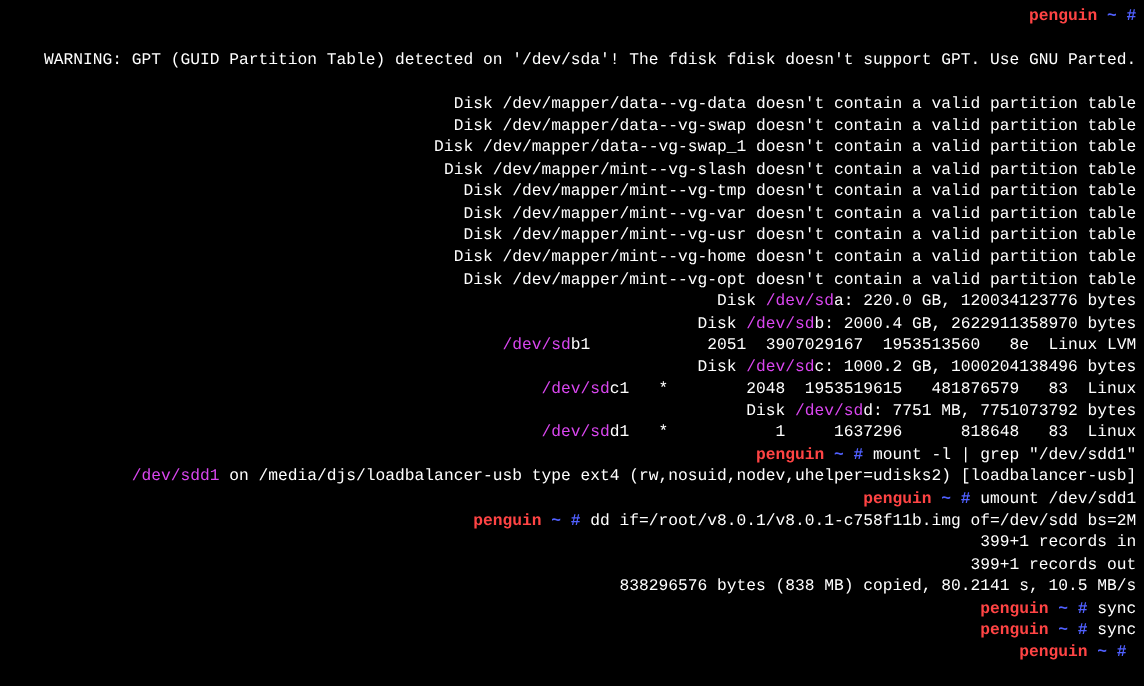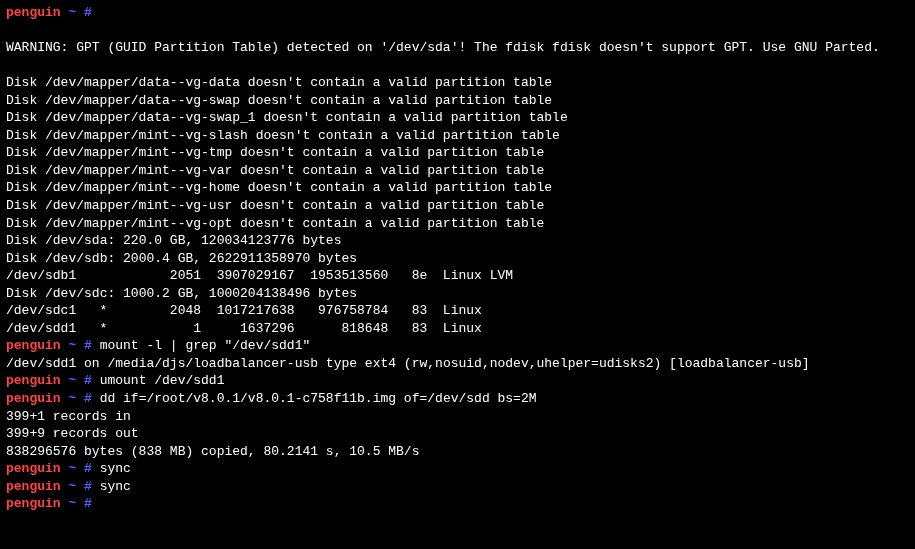--- a/index.html
+++ b/index.html
@@ -13,27 +13,28 @@
       font-family: 'Courier New', monospace;
       font-size: 13px;
       line-height: 1.35;
       padding: 4px 6px;
       width: 915px;
       height: 549px;
       overflow: hidden;
     }
     .line {
       white-space: pre;
+      text-align: right;
     }
     .red {
       color: #ff4444;
       font-weight: bold;
     }
     .red-dim {
-      color: #ffffff;
+      color: #d946ef;
     }
     .blue {
       color: #5060ff;
       font-weight: bold;
     }
     .white {
       color: #fff;
     }
   </style>
 </head>
@@ -43,32 +44,33 @@
     <div class="line"><span class="red">penguin</span><span class="blue"> ~ #</span></div>
     <div class="line"><span class="white"> </span></div>
     <div class="line"><span class="white">WARNING: GPT (GUID Partition Table) detected on '/dev/sda'! The fdisk fdisk doesn't support GPT. Use GNU Parted.</span></div>
     <div class="line"><span class="white"> </span></div>
     <div class="line"><span class="white">Disk /dev/mapper/data--vg-data doesn't contain a valid partition table</span></div>
     <div class="line"><span class="white">Disk /dev/mapper/data--vg-swap doesn't contain a valid partition table</span></div>
     <div class="line"><span class="white">Disk /dev/mapper/data--vg-swap_1 doesn't contain a valid partition table</span></div>
     <div class="line"><span class="white">Disk /dev/mapper/mint--vg-slash doesn't contain a valid partition table</span></div>
     <div class="line"><span class="white">Disk /dev/mapper/mint--vg-tmp doesn't contain a valid partition table</span></div>
     <div class="line"><span class="white">Disk /dev/mapper/mint--vg-var doesn't contain a valid partition table</span></div>
+    <div class="line"><span class="white">Disk /dev/mapper/mint--vg-usr doesn't contain a valid partition table</span></div>
     <div class="line"><span class="white">Disk /dev/mapper/mint--vg-home doesn't contain a valid partition table</span></div>
-    <div class="line"><span class="white">Disk /dev/mapper/mint--vg-usr doesn't contain a valid partition table</span></div>
     <div class="line"><span class="white">Disk /dev/mapper/mint--vg-opt doesn't contain a valid partition table</span></div>
     <div class="line"><span class="white">Disk </span><span class="red-dim">/dev/sd</span><span class="white">a: 220.0 GB, 120034123776 bytes</span></div>
     <div class="line"><span class="white">Disk </span><span class="red-dim">/dev/sd</span><span class="white">b: 2000.4 GB, 2622911358970 bytes</span></div>
     <div class="line"><span class="red-dim">/dev/sd</span><span class="white">b1            2051  3907029167  1953513560   8e  Linux LVM</span></div>
     <div class="line"><span class="white">Disk </span><span class="red-dim">/dev/sd</span><span class="white">c: 1000.2 GB, 1000204138496 bytes</span></div>
-    <div class="line"><span class="red-dim">/dev/sd</span><span class="white">c1   *        2048  1017217638   976758784   83  Linux</span></div>
+    <div class="line"><span class="red-dim">/dev/sd</span><span class="white">c1   *        2048  1953519615   481876579   83  Linux</span></div>
+    <div class="line"><span class="white">Disk </span><span class="red-dim">/dev/sd</span><span class="white">d: 7751 MB, 7751073792 bytes</span></div>
     <div class="line"><span class="red-dim">/dev/sd</span><span class="white">d1   *           1     1637296      818648   83  Linux</span></div>
     <div class="line"><span class="red">penguin</span><span class="blue"> ~ # </span><span class="white">mount -l | grep "/dev/sdd1"</span></div>
     <div class="line"><span class="red-dim">/dev/sdd1</span><span class="white"> on /media/djs/loadbalancer-usb type ext4 (rw,nosuid,nodev,uhelper=udisks2) [loadbalancer-usb]</span></div>
     <div class="line"><span class="red">penguin</span><span class="blue"> ~ # </span><span class="white">umount /dev/sdd1</span></div>
     <div class="line"><span class="red">penguin</span><span class="blue"> ~ # </span><span class="white">dd if=/root/v8.0.1/v8.0.1-c758f11b.img of=/dev/sdd bs=2M</span></div>
     <div class="line"><span class="white">399+1 records in</span></div>
-    <div class="line"><span class="white">399+9 records out</span></div>
+    <div class="line"><span class="white">399+1 records out</span></div>
     <div class="line"><span class="white">838296576 bytes (838 MB) copied, 80.2141 s, 10.5 MB/s</span></div>
     <div class="line"><span class="red">penguin</span><span class="blue"> ~ # </span><span class="white">sync</span></div>
     <div class="line"><span class="red">penguin</span><span class="blue"> ~ # </span><span class="white">sync</span></div>
     <div class="line"><span class="red">penguin</span><span class="blue"> ~ # </span></div>
   </div>
 
 </body></html>

